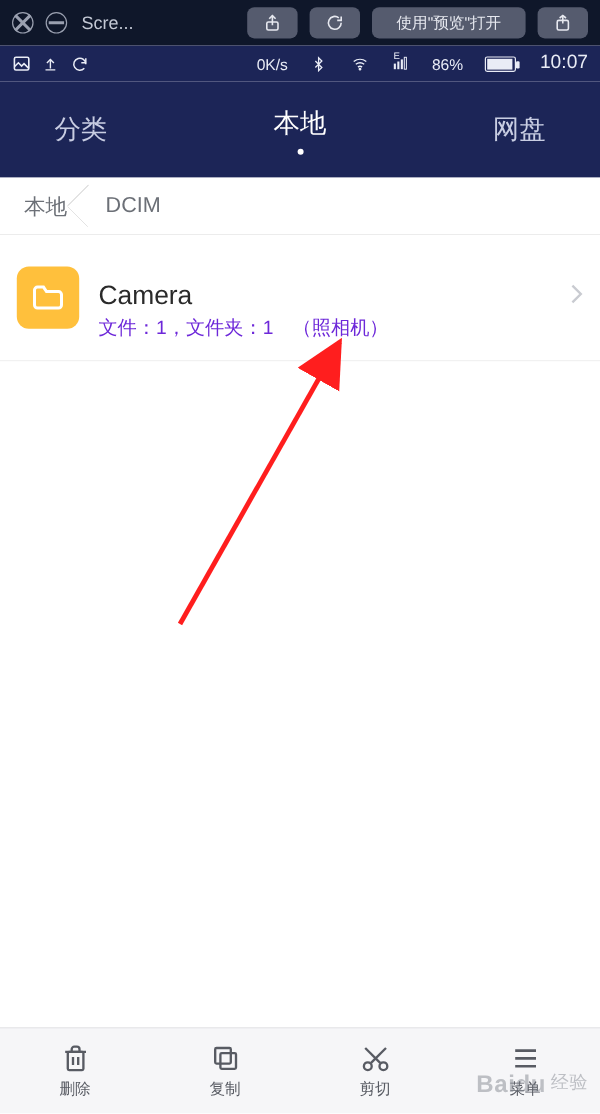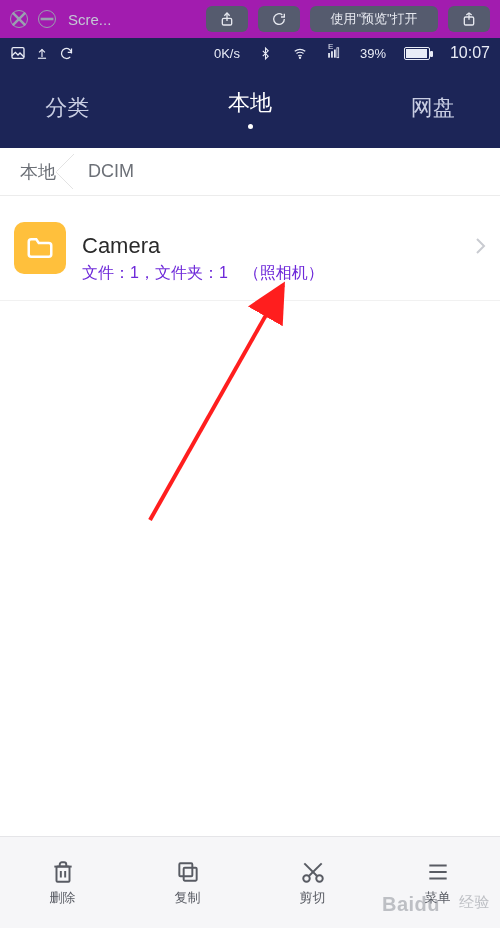--- a/index.html
+++ b/index.html
@@ -2,21 +2,21 @@
 <html><head>
 <meta charset="utf-8">
 <style>
   * { margin: 0; padding: 0; box-sizing: border-box; }
   html, body { width: 500px; height: 928px; font-family: -apple-system, "Helvetica Neue", Arial, sans-serif; overflow: hidden; }
   body { background: #fff; position: relative; }
 
   
   .mac-toolbar {
     height: 38px;
-    background: #a21caf;
+    background: #0f172a;
     display: flex;
     align-items: center;
     padding: 0 10px;
     gap: 10px;
     color: #cfd2da;
     font-size: 14px;
   }
   .mac-toolbar .circle-btn {
     width: 18px; height: 18px; border-radius: 50%;
     border: 1.6px solid #9aa0b0;
@@ -91,37 +91,37 @@
   }
   .folder-icon svg { width: 30px; height: 30px; }
   .list-text { flex: 1; min-width: 0; margin-top: 21px; }
   .list-title { font-size: 22px; color: #2a2a2a; margin-bottom: 4px; }
   .list-sub { font-size: 16px; color: #6d28d9; display: flex; gap: 16px; }
   .chevron { color: #c9cbd1; font-size: 20px; }
 
   
   .bottom-bar {
     position: absolute; left: 0; right: 0; bottom: 0;
-    height: 92px; background: #f6f6f8; border-top: 1px solid #e5e5e8;
+    height: 72px; background: #f6f6f8; border-top: 1px solid #e5e5e8;
     display: flex; align-items: center; justify-content: space-around;
     color: #585b63;
   }
   .bb-item { display: flex; flex-direction: column; align-items: center; gap: 4px; font-size: 13px; flex: 1; }
   .bb-icon { width: 26px; height: 26px; }
 
   
   .arrow-overlay { position: absolute; left: 0; top: 0; pointer-events: none; }
 
   
   .watermark {
     position: absolute; right: 10px; bottom: 12px;
     color: rgba(120,124,134,0.45); font-size: 20px; font-weight: 600;
     display: flex; align-items: flex-start; gap: 4px; letter-spacing: 0.5px;
   }
-  .watermark .jy { font-size: 15px; font-weight: 500; margin-left: 15px; }
+  .watermark .jy { font-size: 15px; font-weight: 500; }
 </style>
 </head>
 <body>
 
 <div class="mac-toolbar">
   <div class="circle-btn">
     <svg viewBox="0 0 10 10">
         <path d="M1 1 L9 9 M9 1 L1 9" stroke="#9aa0b0" stroke-width="1.6" fill="none"></path>
       </svg>
   </div>
@@ -196,21 +196,21 @@
     </span>
     <span class="sb-icon" style="position:relative;">
       <svg viewBox="0 0 24 24" width="16" height="14">
           <rect x="2" y="12" width="3" height="8" fill="#e9ecf6"></rect>
           <rect x="7" y="9" width="3" height="11" fill="#e9ecf6"></rect>
           <rect x="12" y="6" width="3" height="14" fill="#e9ecf6"></rect>
           <rect x="17" y="3" width="3" height="17" fill="none" stroke="#e9ecf6" stroke-width="1.4"></rect>
         </svg>
       <span style="position:absolute; left:2px; top:-3px; font-size:8px;">E</span>
     </span>
-    <span>39%</span>
+    <span>86%</span>
     <span class="battery">
         <span class="fill"></span>
       </span>
     <span style="font-size:16px; margin-left:2px;">10:07</span>
   </div>
 </div>
 
 <div class="tabs-header">
   <div class="tab-item">
     <span>分类</span>

